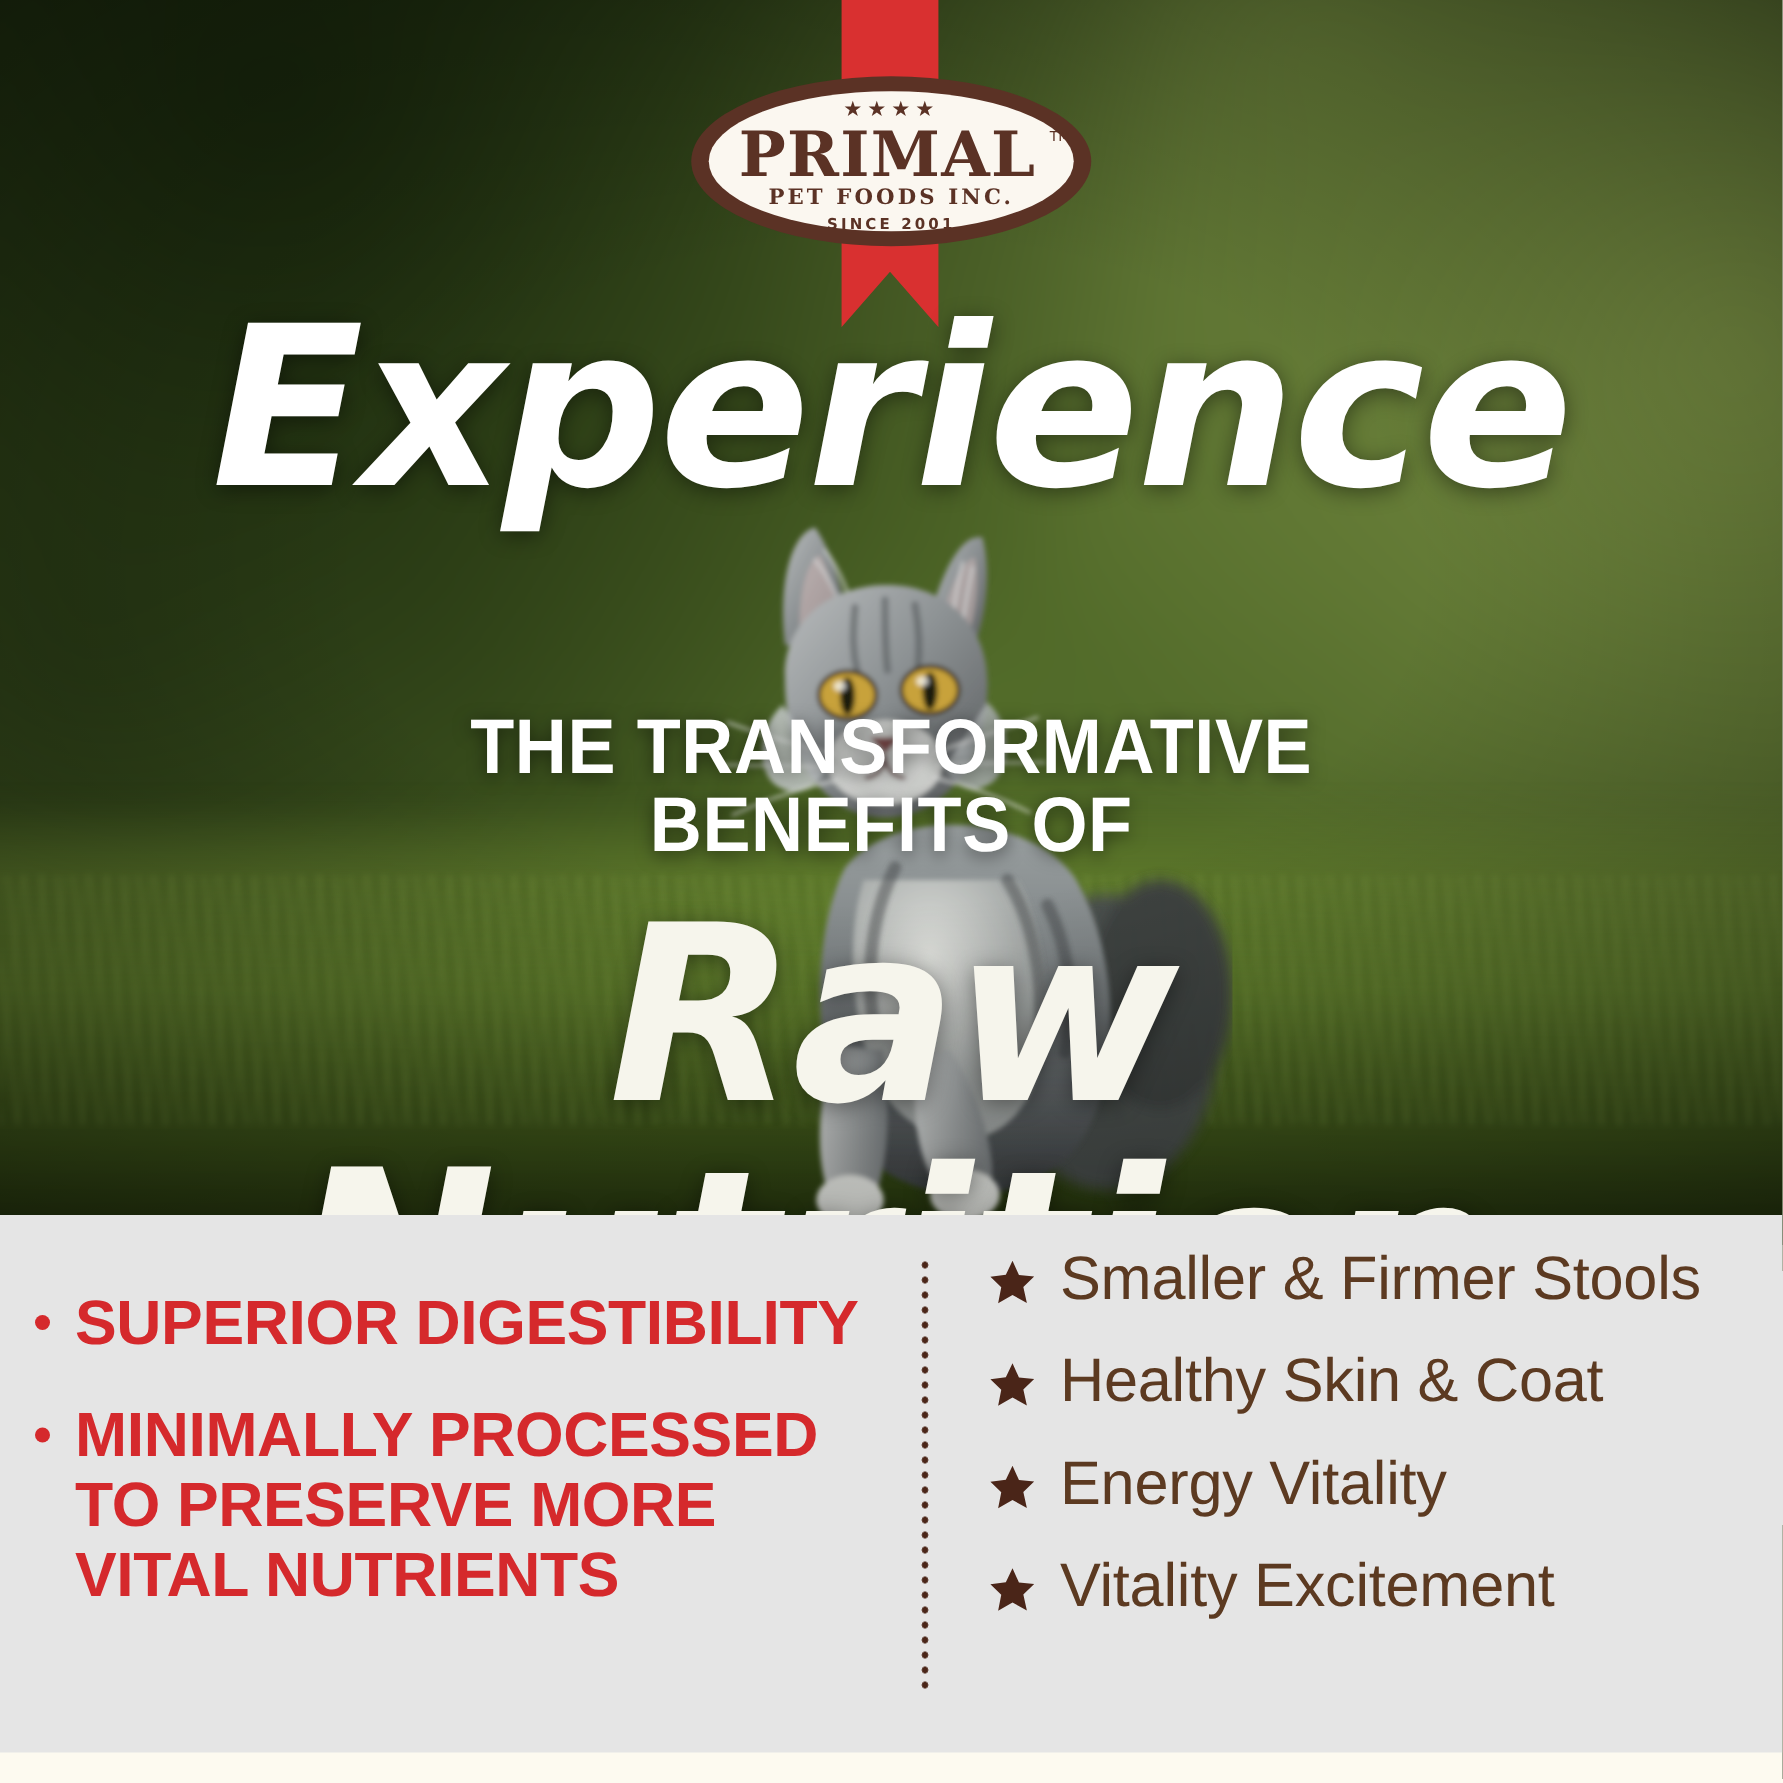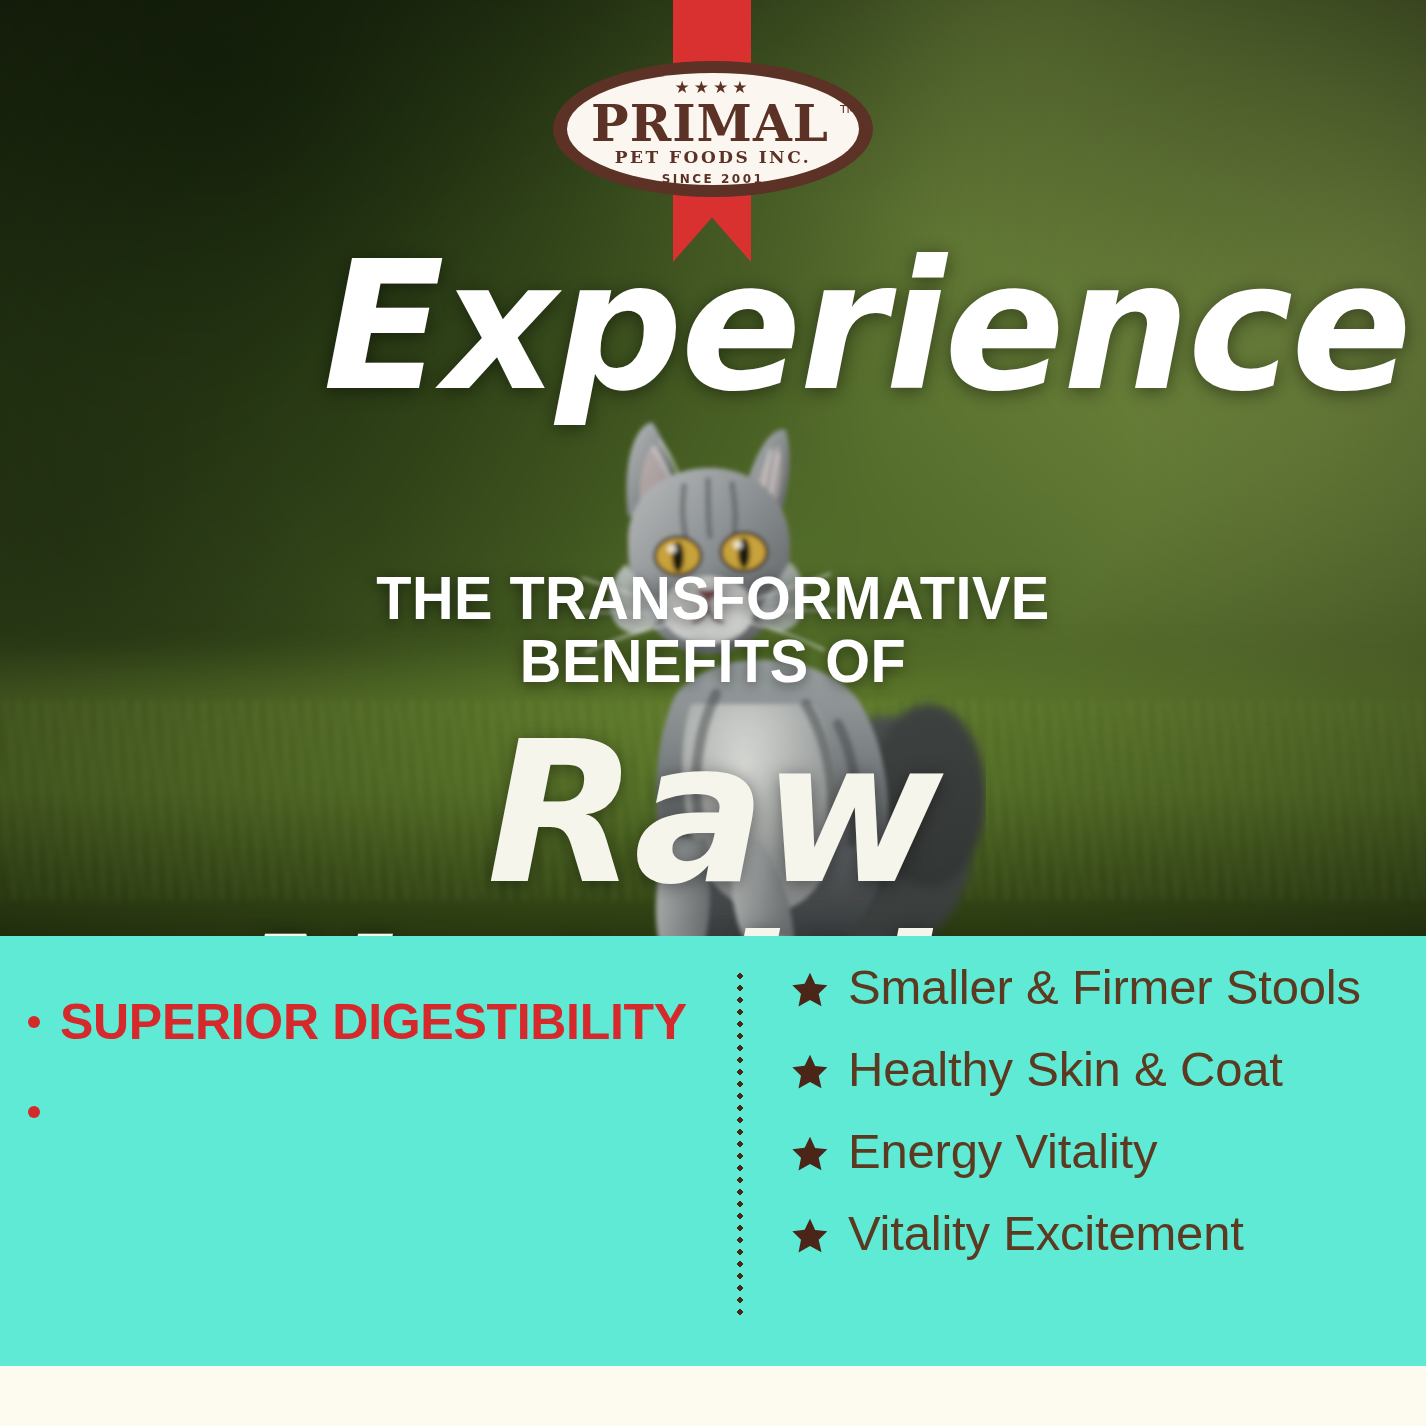--- a/index.html
+++ b/index.html
@@ -67,22 +67,22 @@
     background:#D93030;
     clip-path:polygon(0 0,100% 0,100% 100%,50% 83%,0 100%);
   }
   .logo{
     position:absolute; left:548px; top:57px; width:330px; height:145px;
   }
   .logo svg{ width:100%; height:100%; display:block; }
 
   
   .script-1{
-    position:absolute; left:0; right:16px; top:238px;
-    text-align:right;
+    position:absolute; left:0; right:0; top:238px;
+    text-align:center;
     color:#FFFFFF;
     font-family:"DejaVu Sans", sans-serif;
     font-size:178px;
     font-style:italic;
     font-weight:700;
     letter-spacing:-2px;
     line-height:1;
     text-shadow:0 3px 18px rgba(0,0,0,.45);
   }
   .subhead{
@@ -106,23 +106,23 @@
     font-size:196px;
     font-style:italic;
     font-weight:700;
     letter-spacing:-4px;
     line-height:1;
     text-shadow:0 3px 18px rgba(0,0,0,.4);
   }
 
   
   .panel{
-    position:absolute; left:0; top:936px;
+    position:absolute; left:0; top:972px;
     width:1426px; height:430px;
-    background:#5eead4;
+    background:#e5e5e5;
   }
   .divider{
     position:absolute; left:737px; top:34px;
     width:6px; height:348px;
     background-image:radial-gradient(circle, #4A2518 0 2.6px, rgba(0,0,0,0) 2.7px);
     background-size:6px 12px;
     background-repeat:repeat-y;
   }
 
   
@@ -313,20 +313,21 @@
 
     <div class="divider"></div>
 
     <div class="left-col">
       <div class="red-item">
         <span class="dot"></span>
         <span>SUPERIOR DIGESTIBILITY</span>
       </div>
       <div class="red-item">
         <span class="dot"></span>
+        <span>MINIMALLY PROCESSED TO PRESERVE MORE VITAL NUTRIENTS</span>
       </div>
     </div>
 
     <div class="right-col">
 
       <div class="star-item">
         <span class="star">
           <svg viewBox="0 0 24 24">
               <path d="M12 1.6 L15.1 8.4 L22.4 9.1 L17.2 14.2 L18.9 21.8 L12 18 L5.1 21.9 L6.6 14.3 L1.4 9.2 L8.8 8.3 Z" fill="currentColor"></path>
             </svg>

